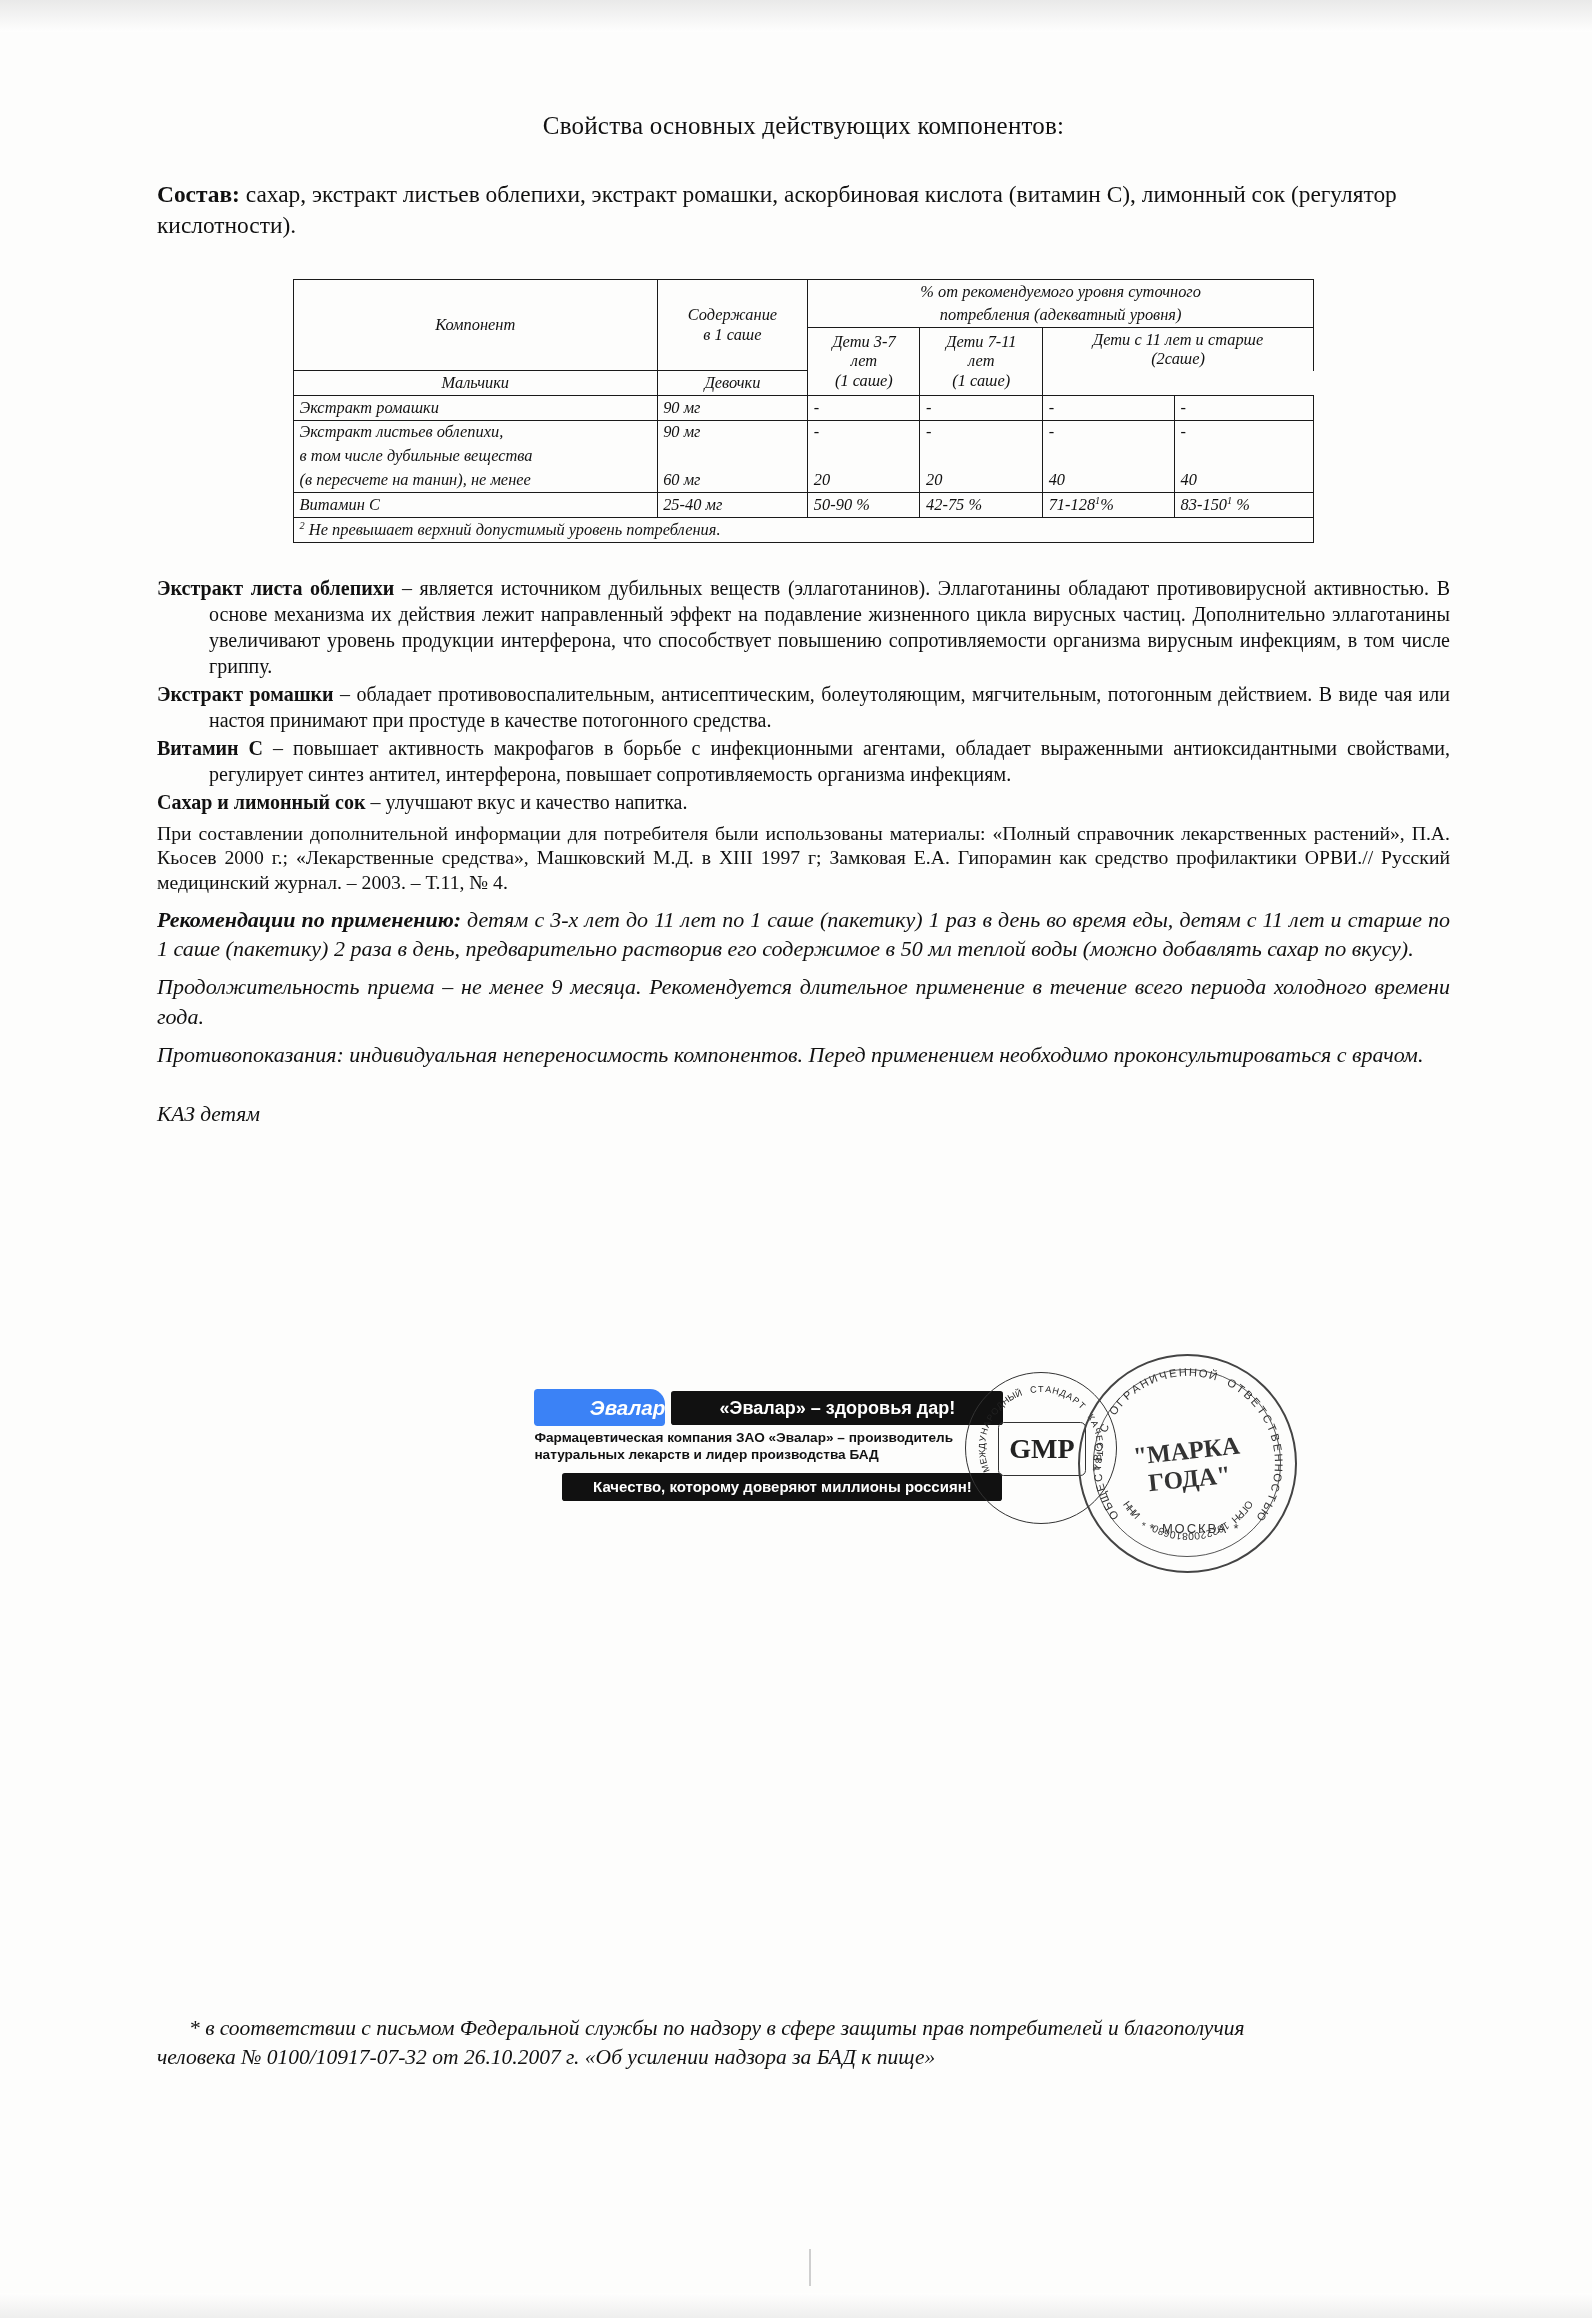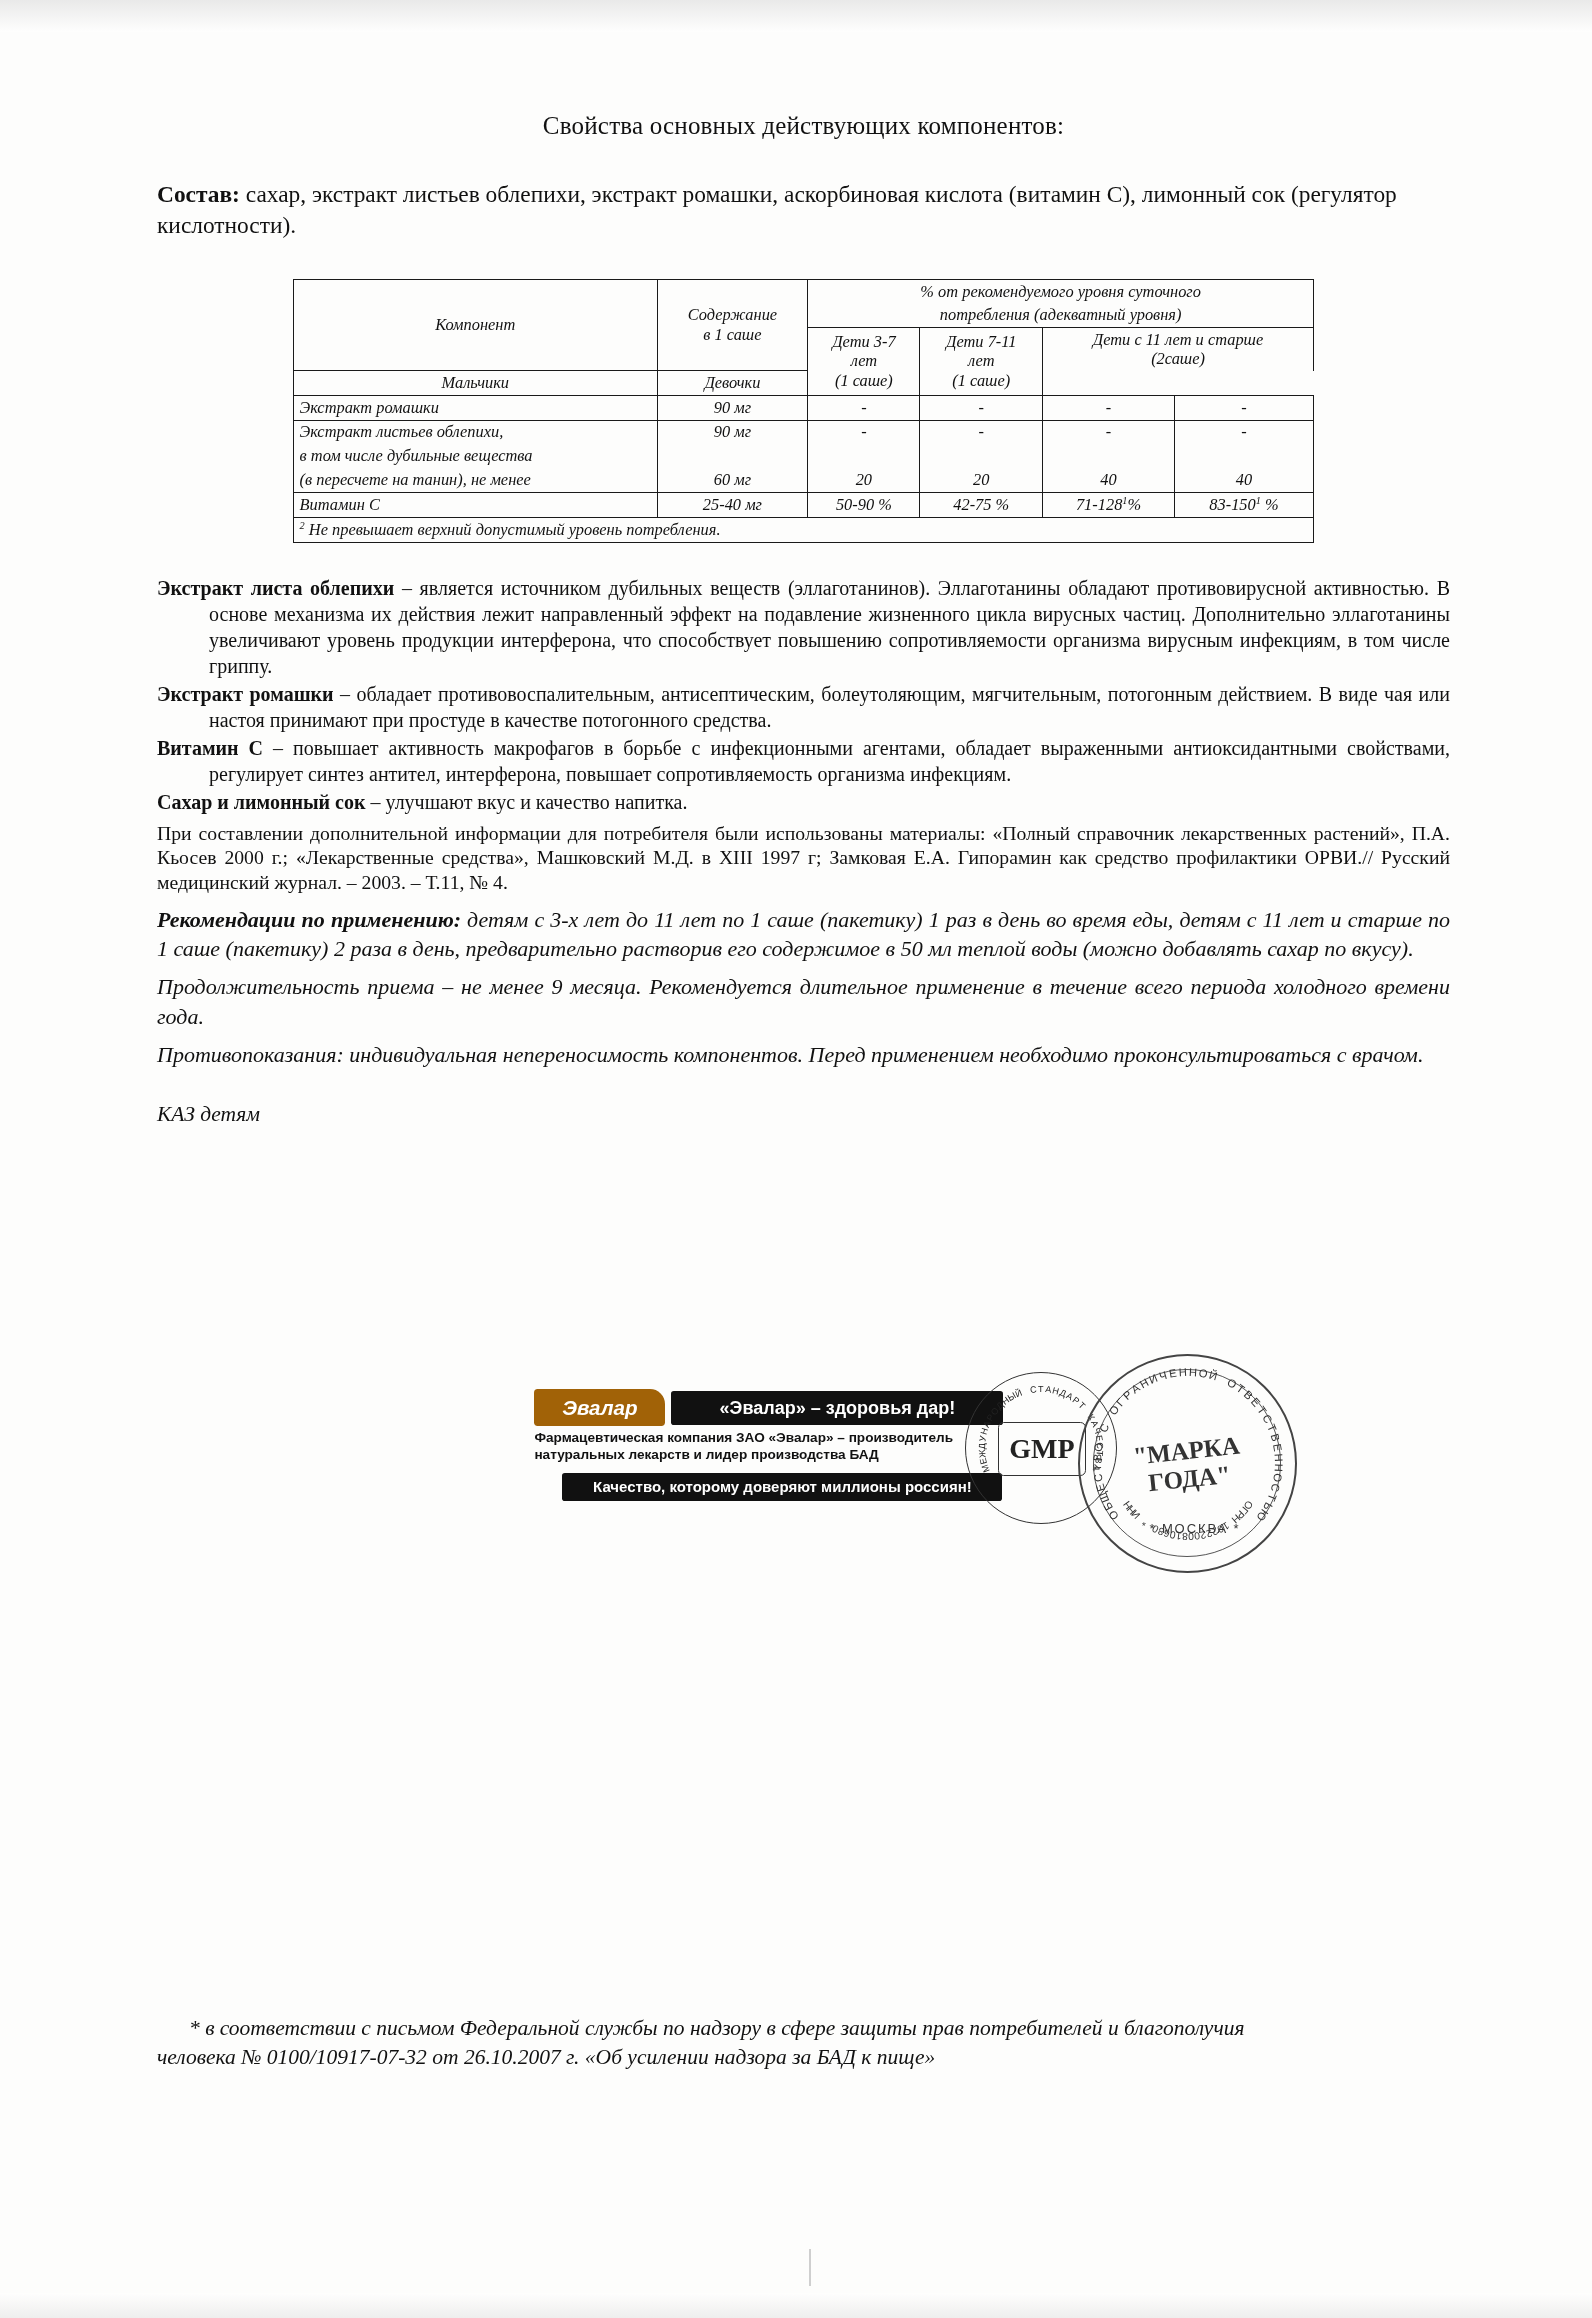--- a/index.html
+++ b/index.html
@@ -74,21 +74,21 @@
     font-style: italic;
     text-align: center;
     line-height: 1.2;
     font-size: 16.4px;
   }
   table.nutr td {
     font-style: italic;
     font-size: 16.4px;
   }
   .c-name { text-align: left; padding-left: 9.4px; }
-  .c-center { text-align: center; }
+  .c-center { }
   .nb { border-bottom: none !important; }
   .nt { border-top: none !important; }
   .footnote-row td {
     text-align: left;
     font-size: 15.5px;
     font-style: italic;
     padding-left: 9.4px;
   }
   sup { font-size: 10.3px; vertical-align: super; }
 
@@ -134,27 +134,27 @@
   }
   .evalar-box {
     position: absolute;
     left: 9.4px; top: 26px;
     width: 468px; height: 112px;
   }
   .evalar-badge {
     position: absolute;
     left: 0; top: 0;
     width: 131px; height: 37px;
-    background: #a16207;
+    background: #3b82f6;
     color: #fff;
     border-radius: 3.7px 15px 3.7px 3.7px;
     font-family: "Liberation Sans", sans-serif;
     font-weight: bold;
     font-size: 20.6px;
-    text-align: center;
+    text-align: right;
     line-height: 37px;
     font-style: italic;
   }
   .slogan-bar {
     position: absolute;
     left: 137px; top: 1.9px;
     width: 332px; height: 34px;
     background: #111;
     color: #fff;
     font-family: "Liberation Sans", sans-serif;

